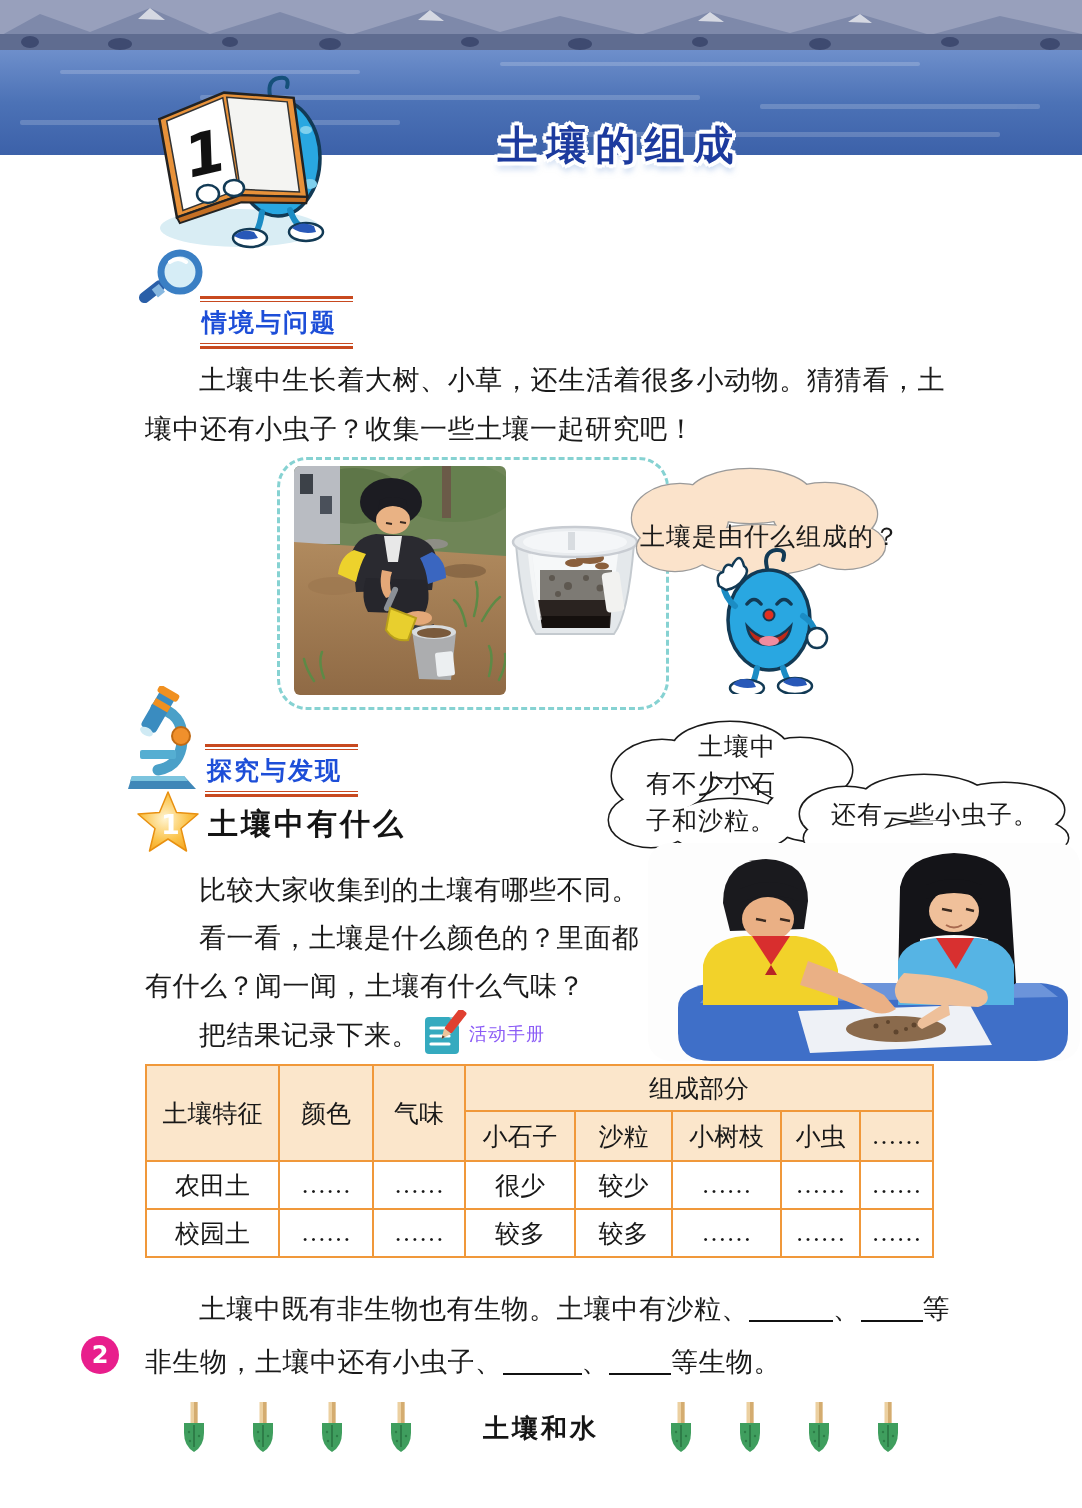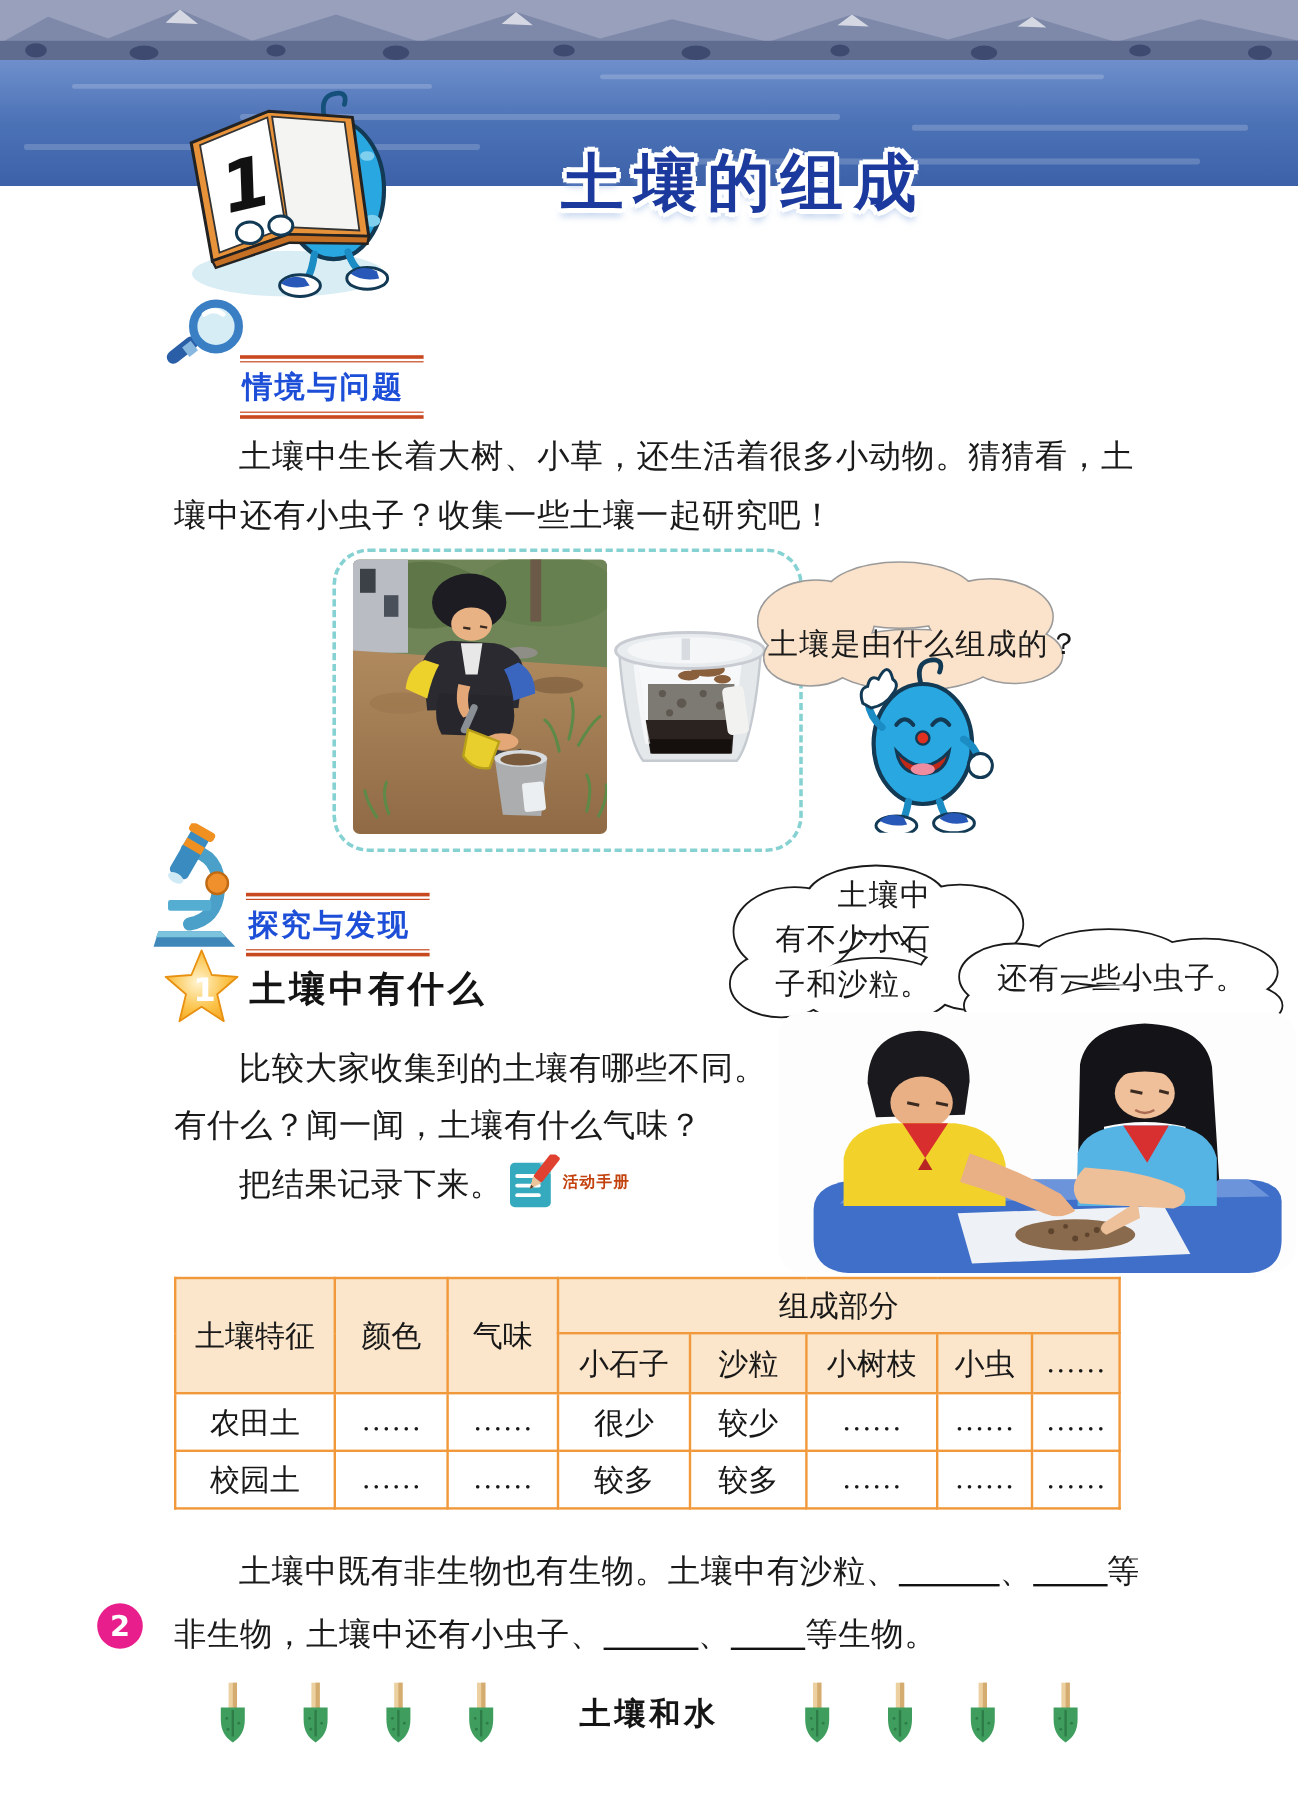--- a/index.html
+++ b/index.html
@@ -3,21 +3,21 @@
 <meta charset="utf-8">
 <style>
   html,body{margin:0;padding:0;background:#fff;}
   .page{position:relative;width:1082px;height:1508px;background:#fff;overflow:hidden;
         font-family:"Liberation Serif","DejaVu Serif",serif;color:#1a1a1a;}
   .abs{position:absolute;}
   
   .banner{left:0;top:0;width:1082px;height:155px;}
   .page-title{left:420px;top:118px;width:400px;text-align:center;
     font-family:"DejaVu Sans","Liberation Sans",sans-serif;font-weight:bold;
-    font-size:52px;letter-spacing:9px;color:#1c3a9e;white-space:nowrap;
+    font-size:40px;letter-spacing:9px;color:#1c3a9e;white-space:nowrap;
     text-shadow:-3px -3px 0 #fff,3px -3px 0 #fff,-3px 3px 0 #fff,3px 3px 0 #fff,
                 0 -4px 0 #fff,0 4px 0 #fff,-4px 0 0 #fff,4px 0 0 #fff,0 7px 6px rgba(130,165,220,.55);}
   
   .sec-header{display:inline-block;border-top:3px solid #c8491f;border-bottom:3px solid #c8491f;padding:2px 0;background:#fff;}
   .sec-header-inner{border-top:1.5px solid #c8491f;border-bottom:1.5px solid #c8491f;
     padding:4px 16px 4px 2px;font-family:"DejaVu Sans","Liberation Sans",sans-serif;
     font-weight:bold;font-size:25px;color:#1d4ed8;letter-spacing:2px;white-space:nowrap;}
   
   .para{font-size:27px;line-height:49px;letter-spacing:.5px;text-align:justify;}
   .indent{text-indent:2em;}
@@ -26,22 +26,22 @@
   .blank{display:inline-block;border-bottom:2.5px solid #111;height:.95em;vertical-align:-4px;}
   
   .dashed-box{left:277px;top:457px;width:386px;height:247px;border:3px dashed #86d2d2;border-radius:30px;}
   .photo{overflow:hidden;}
   
   .bubble-text{font-size:25px;letter-spacing:1px;white-space:nowrap;}
   
   .activity-title{font-family:"DejaVu Sans","Liberation Sans",sans-serif;font-weight:bold;font-size:30px;color:#141414;letter-spacing:3px;white-space:nowrap;}
   
   .handbook{display:inline-flex;align-items:center;vertical-align:-12px;margin-left:4px;}
-  .handbook-label{font-family:"DejaVu Sans","Liberation Sans",sans-serif;font-size:13px;line-height:15px;
-    color:#c2410c;width:30px;margin-left:2px;letter-spacing:1px;font-weight:bold;}
+  .handbook-label{font-family:"DejaVu Sans","Liberation Sans",sans-serif;font-size:18px;line-height:15px;
+    color:#8b5cf6;width:30px;margin-left:2px;letter-spacing:1px;}
   
   .soil-table{border-collapse:collapse;table-layout:fixed;width:787px;
     font-size:25px;color:#181818;}
   .soil-table td{border:2.5px solid #f0983a;text-align:center;vertical-align:middle;padding:0;}
   .soil-table .hd{background:#fbe6cb;font-family:"Liberation Serif","DejaVu Serif",serif;}
   .soil-table .r1{height:46px;} .soil-table .r2{height:50px;}
   .soil-table .dr{height:48px;background:#fff;}
   
   .page-badge{left:81px;top:1336px;width:38px;height:38px;border-radius:50%;background:#e81e8c;
     color:#fff;font-family:"DejaVu Sans","Liberation Sans",sans-serif;font-weight:bold;font-size:24px;
@@ -278,20 +278,21 @@
           <stop offset="1" stop-color="#f49c14"></stop>
     </radialGradient>
       </defs>
     <polygon points="32,2 40.5,22.5 62,24 45,38.5 50.5,61 32,49 13.5,61 19,38.5 2,24 23.5,22.5" fill="url(#sg)" stroke="#e89010" stroke-width="1.5" stroke-linejoin="round"></polygon>
     <text x="25" y="44" font-family="'DejaVu Sans',sans-serif" font-weight="bold" font-size="27" fill="#ffffff">1</text>
   </svg>
   <div class="abs activity-title" style="left:208px;top:804px;">土壤中有什么</div>
 
   <div class="abs" style="left:145px;top:866px;width:520px;">
     <div class="pline ind">比较大家收集到的土壤有哪些不同。</div>
+    <div class="pline ind">看一看，土壤是什么颜色的？里面都</div>
     <div class="pline">有什么？闻一闻，土壤有什么气味？</div>
     <div class="pline ind"><span>把结果记录下来。</span><span class="handbook">
         <svg width="44" height="46" viewBox="0 0 44 46">
           <rect x="2" y="7" width="34" height="37" rx="4" fill="#35aabf"></rect>
           <polygon points="26,7 36,7 36,17" fill="#8fd2de"></polygon>
           <g stroke="#ffffff" stroke-width="3.2" stroke-linecap="round">
             <line x1="8" y1="18" x2="24" y2="18"></line>
               <line x1="8" y1="26" x2="26" y2="26"></line>
               <line x1="8" y1="34" x2="26" y2="34"></line>
           </g>

